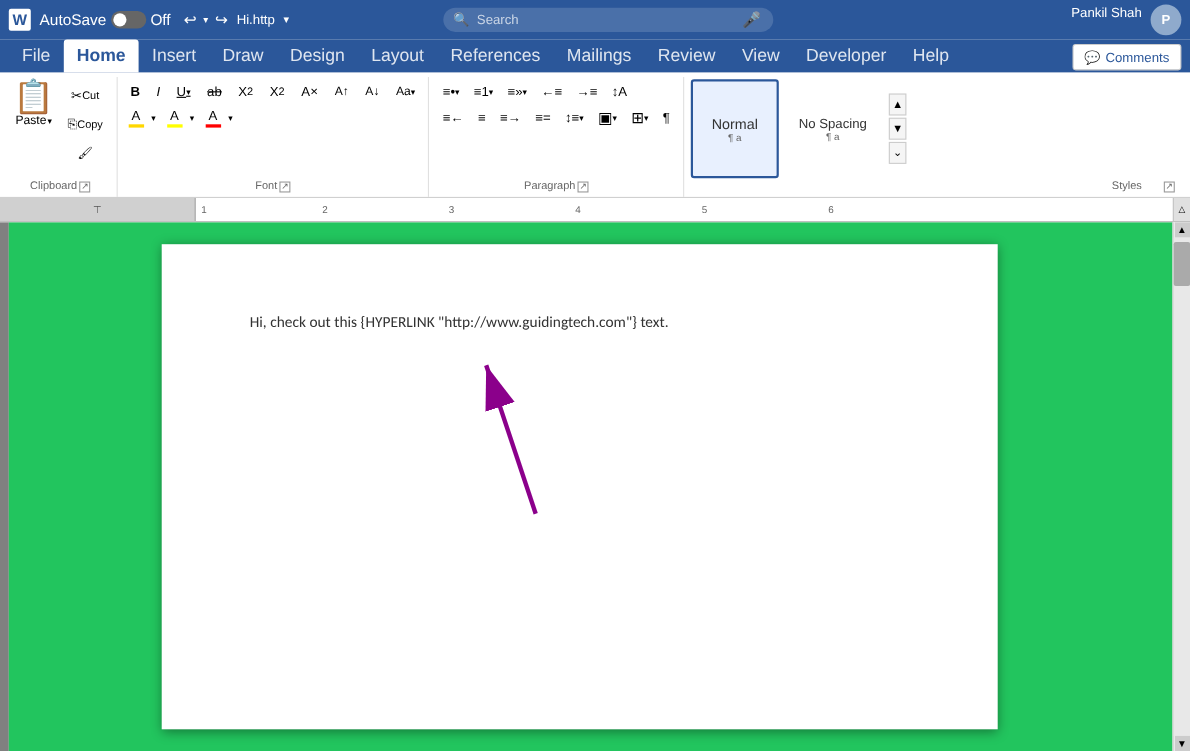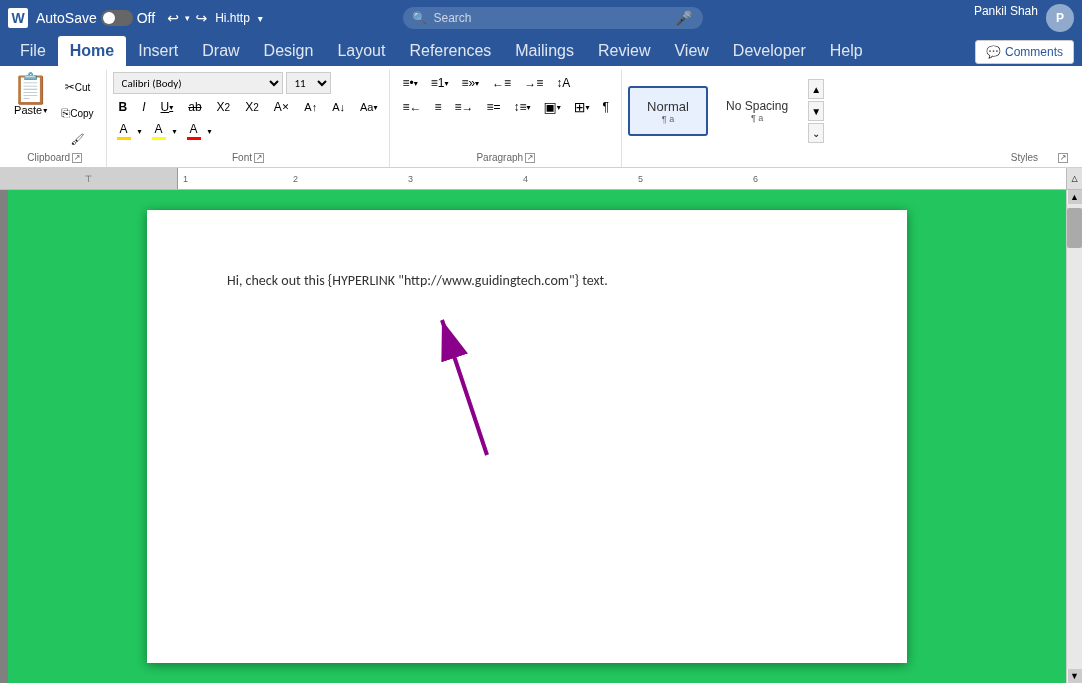--- a/index.html
+++ b/index.html
@@ -37,21 +37,21 @@
     .font-row2 { display: flex; align-items: center; gap: 3px; }
     .font-row3 { display: flex; align-items: center; gap: 3px; }
     .font-selector { width: 170px; height: 22px; border: 1px solid #ccc; font-size: 11px; padding: 1px 4px; }
     .size-selector { width: 45px; height: 22px; border: 1px solid #ccc; font-size: 11px; padding: 1px 4px; }
     .ribbon-btn { padding: 1px 5px; border: 1px solid transparent; border-radius: 2px; cursor: pointer; font-size: 12px; background: transparent; display: inline-flex; align-items: center; justify-content: center; height: 22px; }
     .ribbon-btn.bold { font-weight: bold; }
     .ribbon-btn.italic { font-style: italic; }
     .ribbon-btn.underline { text-decoration: underline; }
     .color-bar { height: 3px; width: 14px; margin-top: 1px; }
     .para-row { display: flex; align-items: center; gap: 1px; }
-    .style-item { padding: 12px 12px; border: 2px solid transparent; border-radius: 3px; cursor: pointer; min-width: 80px; text-align: center; display: flex; flex-direction: column; align-items: center; justify-content: center; height: 50px; }
+    .style-item { padding: 12px 12px; border: 2px solid transparent; border-radius: 3px; cursor: pointer; min-width: 80px; text-align: center; display: flex; flex-direction: column; align-items: center; justify-content: center; height: 90px; }
     .style-item.normal { border-color: #2b579a; background: #e8f0fe; }
     .style-item.no-spacing { border-color: transparent; }
     .style-item.heading { border-color: transparent; }
     .style-normal-text { font-size: 13px; font-weight: 500; color: #333; }
     .style-nospace-text { font-size: 13px; color: #333; }
     .style-heading-text { font-size: 18px; color: #2b579a; font-weight: bold; }
     .styles-scroll { display: flex; flex-direction: column; justify-content: center; gap: 2px; padding: 2px; }
     .scroll-arrow { width: 16px; height: 20px; border: 1px solid #ccc; display: flex; align-items: center; justify-content: center; cursor: pointer; font-size: 10px; background: #f5f5f5; }
     .doc-text { font-family: 'Calibri', Arial, sans-serif; font-size: 14px; color: #333; line-height: 1.5; }
 
@@ -133,28 +133,20 @@
           </div>
         </div>
         <div class="ribbon-group-label">
           <span>Clipboard</span>
           <span class="expand-icon">↗</span>
         </div>
       </div>
     </div>
 
     <div class="ribbon-group" style="flex-direction:column;gap:2px;min-width:220px;">
-      <div class="font-row1">
-        <select class="font-selector">
-          <option>Calibri (Body)</option>
-        </select>
-        <select class="size-selector">
-          <option>11</option>
-        </select>
-      </div>
       <div class="font-row2">
         <button class="ribbon-btn bold">B</button>
         <button class="ribbon-btn italic">I</button>
         <button class="ribbon-btn underline">U <span style="font-size:8px;">▾</span></button>
         <button class="ribbon-btn" style="text-decoration:line-through;">ab</button>
         <button class="ribbon-btn">X<sub>2</sub></button>
         <button class="ribbon-btn">X<sup>2</sup></button>
         <button class="ribbon-btn">A<span style="font-size:9px;vertical-align:top;">✕</span></button>
         <button class="ribbon-btn" style="font-size:11px;">A↑</button>
         <button class="ribbon-btn" style="font-size:11px;">A↓</button>

